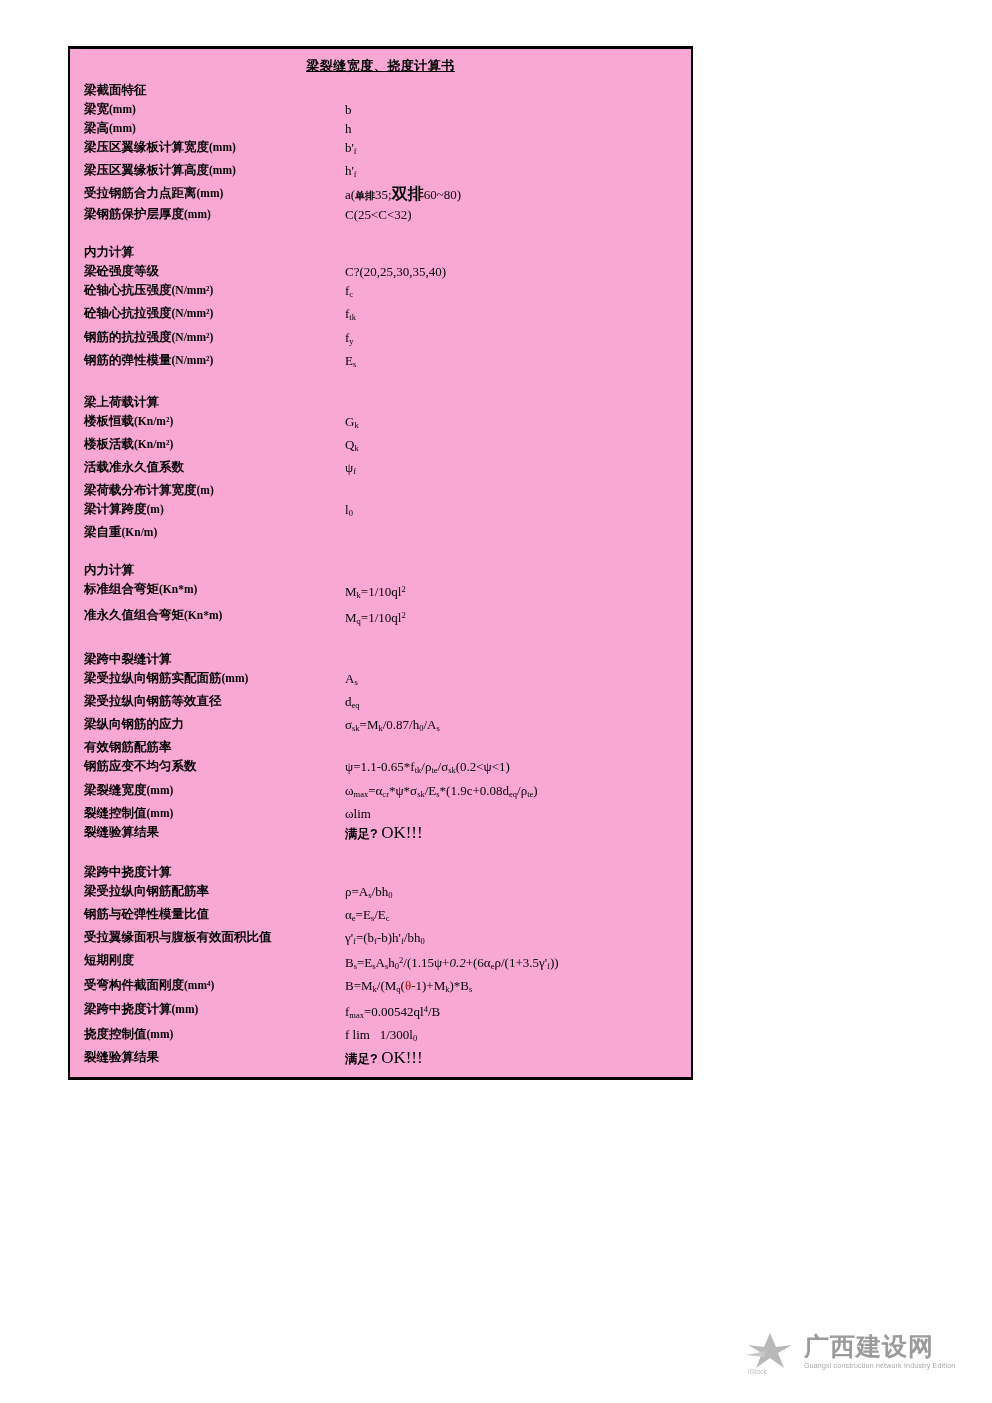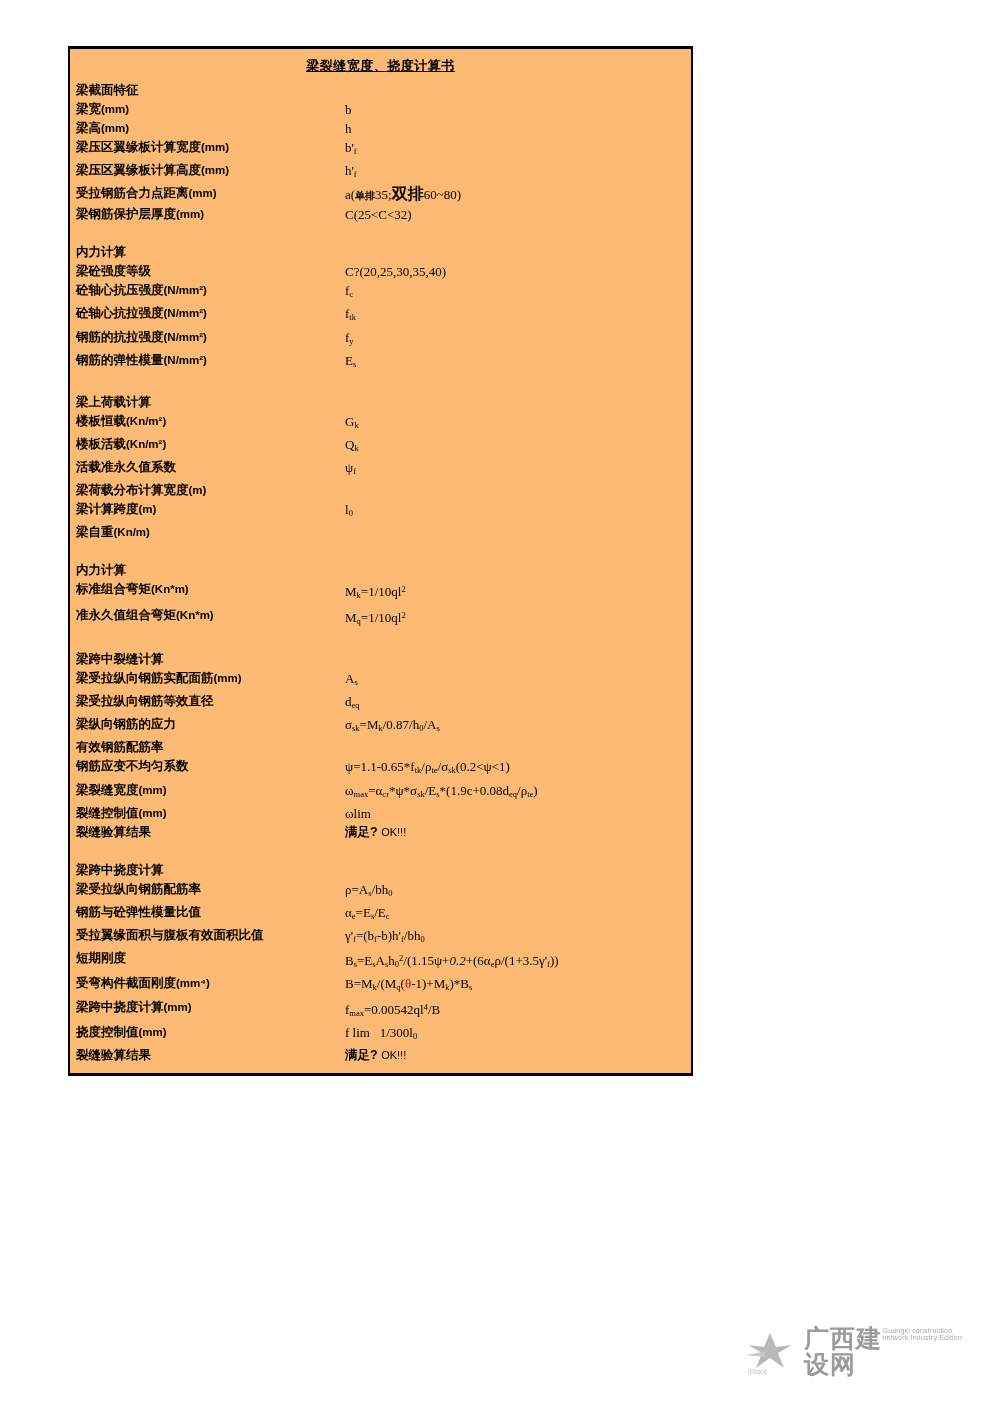--- a/index.html
+++ b/index.html
@@ -18,42 +18,42 @@
     position: absolute;
     left: 68px;
     top: 46px;
     width: 625px;
     border-top: 3px solid #000;
     border-left: 2px solid #000;
     border-right: 2px solid #000;
     border-bottom: 3px solid #000;
     box-sizing: border-box;
     padding: 6px 0 8px 0;
-    background: #fdba74;
+    background: #f9a8d4;
   }
   .doc-title {
     text-align: center;
     font-family: "Liberation Sans", sans-serif;
     font-weight: bold;
     font-size: 13px;
     text-decoration: underline;
     padding: 2px 0 6px 0;
     letter-spacing: 0.5px;
   }
   .row {
     display: flex;
     align-items: flex-start;
     min-height: 19px;
     line-height: 19px;
   }
   .label {
     width: 275px;
-    padding-left: 6px;
+    padding-left: 14px;
     box-sizing: border-box;
-    font-family: Liberation Sans, sans-serif;
+    font-family: Liberation Serif, serif;
     font-size: 12.5px;
     font-weight: bold;
     white-space: nowrap;
     overflow: hidden;
   }
   .label .unit {
     font-weight: bold;
     font-size: 11.5px;
     margin-top: 15px;
   }
@@ -66,23 +66,23 @@
     font-size: 13px;
     white-space: nowrap;
     overflow: visible;
   }
   .value.sans-bold {
     font-family: "Liberation Sans", sans-serif;
     font-weight: bold;
     font-size: 12.5px;
   }
   .value .ok {
-    font-family: Liberation Sans, sans-serif;
+    font-family: Liberation Serif, serif;
     font-weight: normal;
-    font-size: 11px;
+    font-size: 17px;
   }
   .value .redmark {
     color: #cc0000;
   }
   .spacer {
     height: 19px;
   }
   sub {
     font-size: 8.5px;
     vertical-align: -0.25em;
@@ -104,21 +104,21 @@
     gap: 8px;
   }
   .wm-star {
     width: 52px;
     height: 40px;
     position: relative;
     flex: none;
   }
   .wm-text {
     display: flex;
-    flex-direction: row;
+    flex-direction: column;
     justify-content: center;
   }
   .wm-cn {
     font-family: "Liberation Sans", sans-serif;
     font-size: 25px;
     font-weight: bold;
     color: #9b9b9b;
     letter-spacing: 1px;
     line-height: 1.05;
   }

